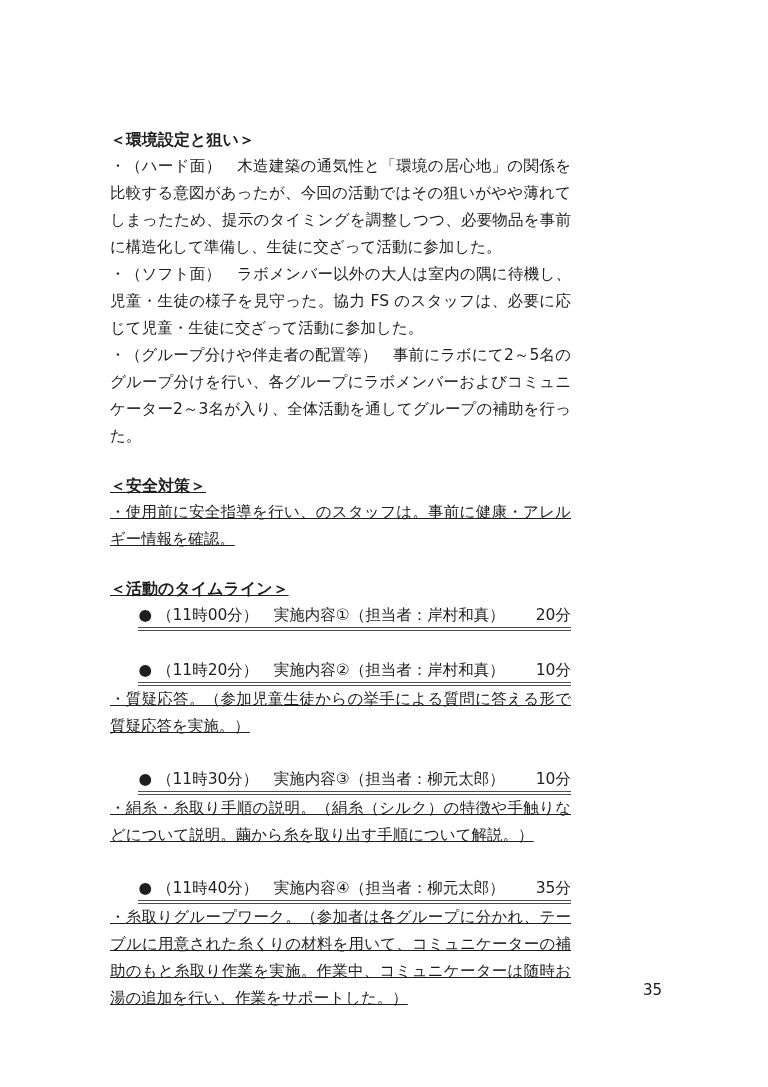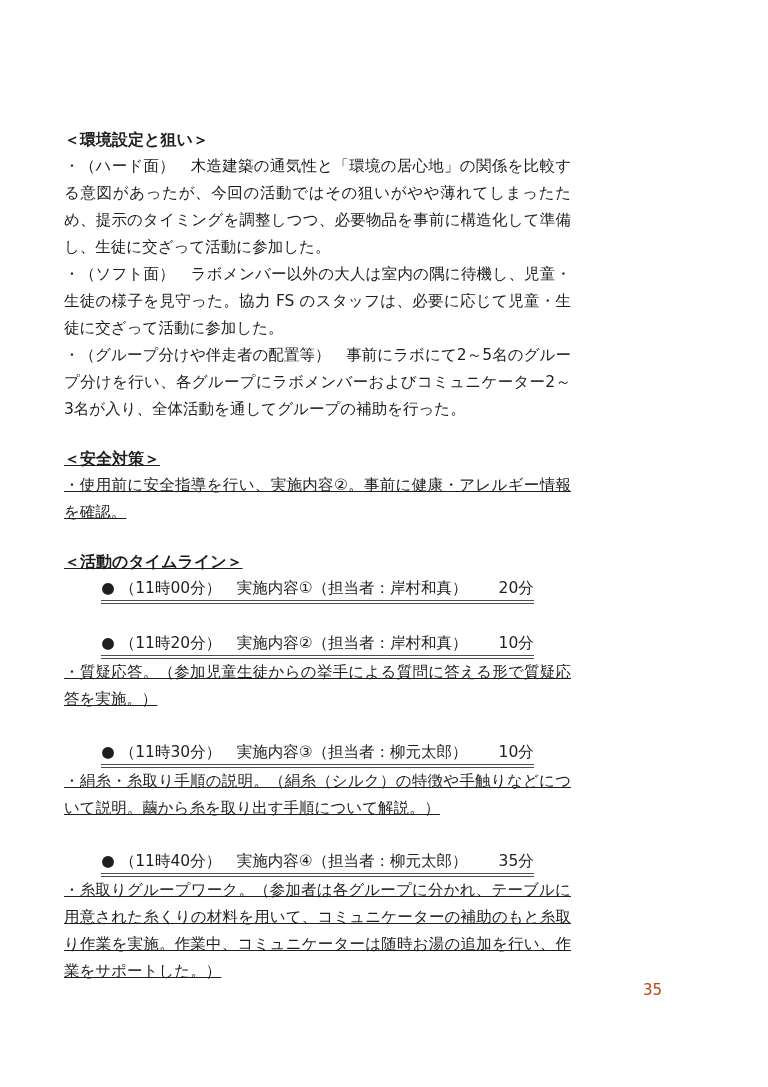--- a/index.html
+++ b/index.html
@@ -6,21 +6,21 @@
     margin: 0;
     padding: 0;
     background: #ffffff;
   }
   .page {
     position: relative;
     width: 676px;
     height: 1087px;
     box-sizing: border-box;
     background: #ffffff;
-    padding: 126px 105px 0 64px;
+    padding: 126px 105px 0 110px;
     font-family: "DejaVu Sans", sans-serif;
     font-size: 15.5px;
     line-height: 27px;
     color: #1e1e1e;
     overflow: hidden;
   }
   h3.sec-heading {
     margin: 0;
     font-size: 16px;
     font-weight: 700;
@@ -35,53 +35,53 @@
     text-decoration: underline;
   }
   .entry {
     margin-top: 26px;
   }
   .entry.first {
     margin-top: 0;
   }
   p.entry-header {
     margin: 0;
-    text-align: center;
+    text-align: right;
     white-space: nowrap;
   }
   span.uline {
     display: inline-block;
     line-height: 21px;
     padding-bottom: 1px;
     border-bottom: 4px double #4d4d4d;
   }
   .pagenum {
     position: absolute;
     top: 981px;
     left: 643px;
     font-size: 15px;
     line-height: 18px;
-    color: #c2410c;
+    color: #0f172a;
   }
 </style>
 </head>
 <body>
 
 <main class="page">
 
   <section>
     <h3 class="sec-heading">＜環境設定と狙い＞</h3>
     <p class="para">・（ハード面）　木造建築の通気性と「環境の居心地」の関係を比較する意図があったが、今回の活動ではその狙いがやや薄れてしまったため、提示のタイミングを調整しつつ、必要物品を事前に構造化して準備し、生徒に交ざって活動に参加した。</p>
     <p class="para">・（ソフト面）　ラボメンバー以外の大人は室内の隅に待機し、児童・生徒の様子を見守った。協力 FS のスタッフは、必要に応じて児童・生徒に交ざって活動に参加した。</p>
     <p class="para">・（グループ分けや伴走者の配置等）　事前にラボにて2～5名のグループ分けを行い、各グループにラボメンバーおよびコミュニケーター2～3名が入り、全体活動を通してグループの補助を行った。</p>
   </section>
 
   <section class="gap">
     <h3 class="sec-heading">＜安全対策＞</h3>
-    <p class="para">・使用前に安全指導を行い、実施内容②。事前に健康・アレルギー情報を確認。</p>
+    <p class="para">・使用前に安全指導を行い、のスタッフは。事前に健康・アレルギー情報を確認。</p>
   </section>
 
   <section class="gap">
     <h3 class="sec-heading">＜活動のタイムライン＞</h3>
 
     <div class="entry first">
       <p class="entry-header"><span class="uline">● （11時00分）　実施内容①（担当者：岸村和真）　　20分</span></p>
     </div>
 
     <div class="entry">

